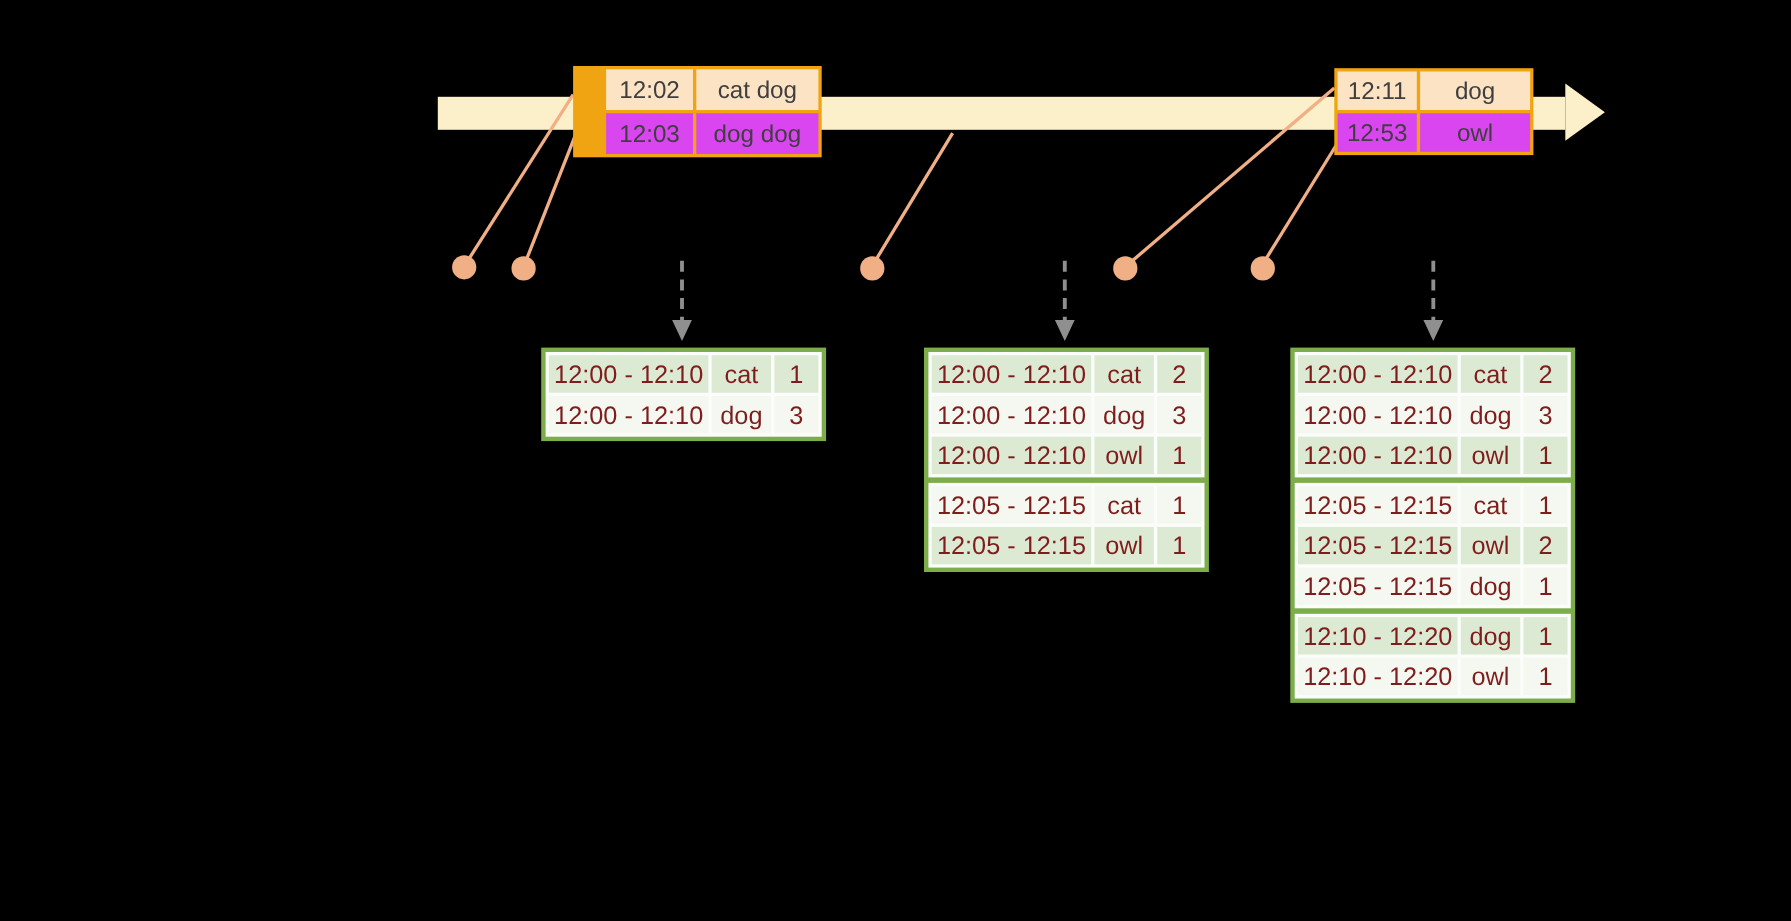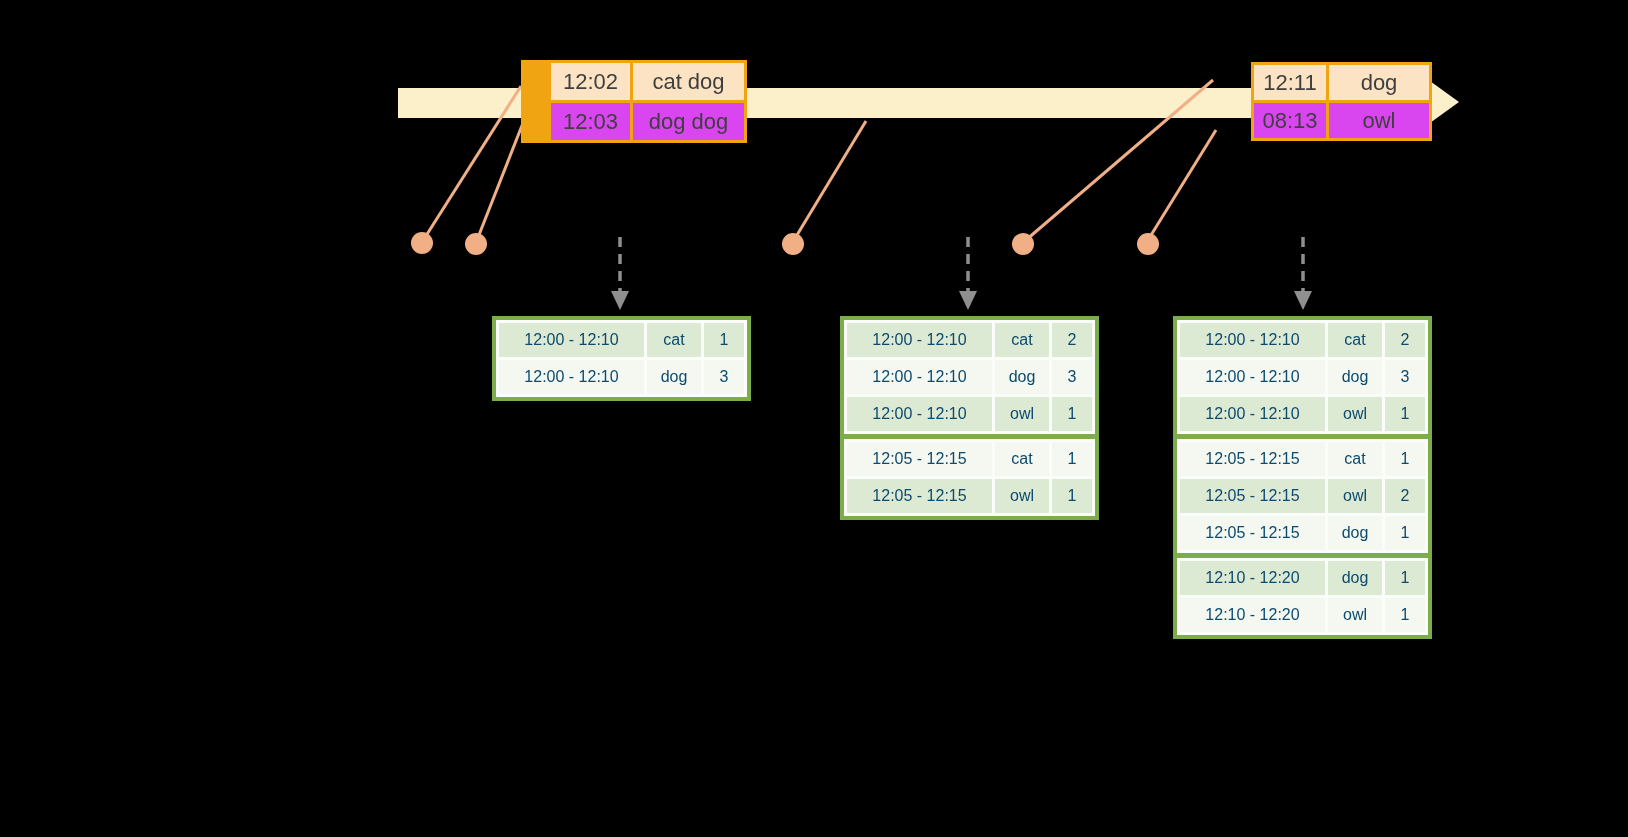--- a/index.html
+++ b/index.html
@@ -17,29 +17,29 @@
   #ev1 .ev-grid{grid-template-columns:79px 111px;grid-auto-rows:37px;padding-left:30px;}
   #ev2 .ev-grid{grid-template-columns:84px 110px;grid-auto-rows:35px;}
   #ev3 .ev-grid{grid-template-columns:72px 100px;grid-auto-rows:35px;}
 
   
   .rt{position:absolute;z-index:2;background:#7cad4a;padding:4px;
       display:flex;flex-direction:column;gap:5px;}
   .rt-group{display:grid;grid-template-columns:145px 54px 40px;gap:3px;
             padding:3px;background:#fbfdfa;}
   .rt-cell{height:34px;display:flex;align-items:center;justify-content:center;
-           font-size:16px;color:#0c4a6e;}
+           font-size:23px;color:#7f1d1d;}
   .rt-dark{background:#dce9d3;}
   .rt-light{background:#f4f8f0;}
   #rtA{left:492px;top:316px;}
   #rtB{left:840px;top:316px;}
   #rtC{left:1173px;top:316px;}
   #ev1{left:521px;top:60px;}
   #ev2{left:867px;top:83px;}
-  #ev3{left:1251px;top:62px;border-radius:24px;}
+  #ev3{left:1213px;top:62px;border-radius:24px;}
 </style>
 </head>
 <body>
 
 <div id="canvas">
 
   <svg id="gfx" width="1628" height="837" viewBox="0 0 1628 837">
 
     <rect x="398" y="88" width="1025" height="30" fill="#fcf0ca"></rect>
     <polygon points="1423,76 1459,102 1423,128" fill="#fcf0ca"></polygon>
@@ -71,21 +71,21 @@
       <div class="ev-cell ev-light">12:03</div>
       <div class="ev-cell ev-light">dog dog</div>
     </div>
   </div>
 
 
   <div id="ev3" class="ev">
     <div class="ev-grid">
       <div class="ev-cell ev-dark">12:11</div>
       <div class="ev-cell ev-dark">dog</div>
-      <div class="ev-cell ev-light">08:13</div>
+      <div class="ev-cell ev-light">12:53</div>
       <div class="ev-cell ev-light">owl</div>
     </div>
   </div>
 
   <div id="rtA" class="rt">
     <div class="rt-group">
       <div class="rt-cell rt-dark">12:00 - 12:10</div>
       <div class="rt-cell rt-dark">cat</div>
       <div class="rt-cell rt-dark">1</div>
       <div class="rt-cell rt-light">12:00 - 12:10</div>

